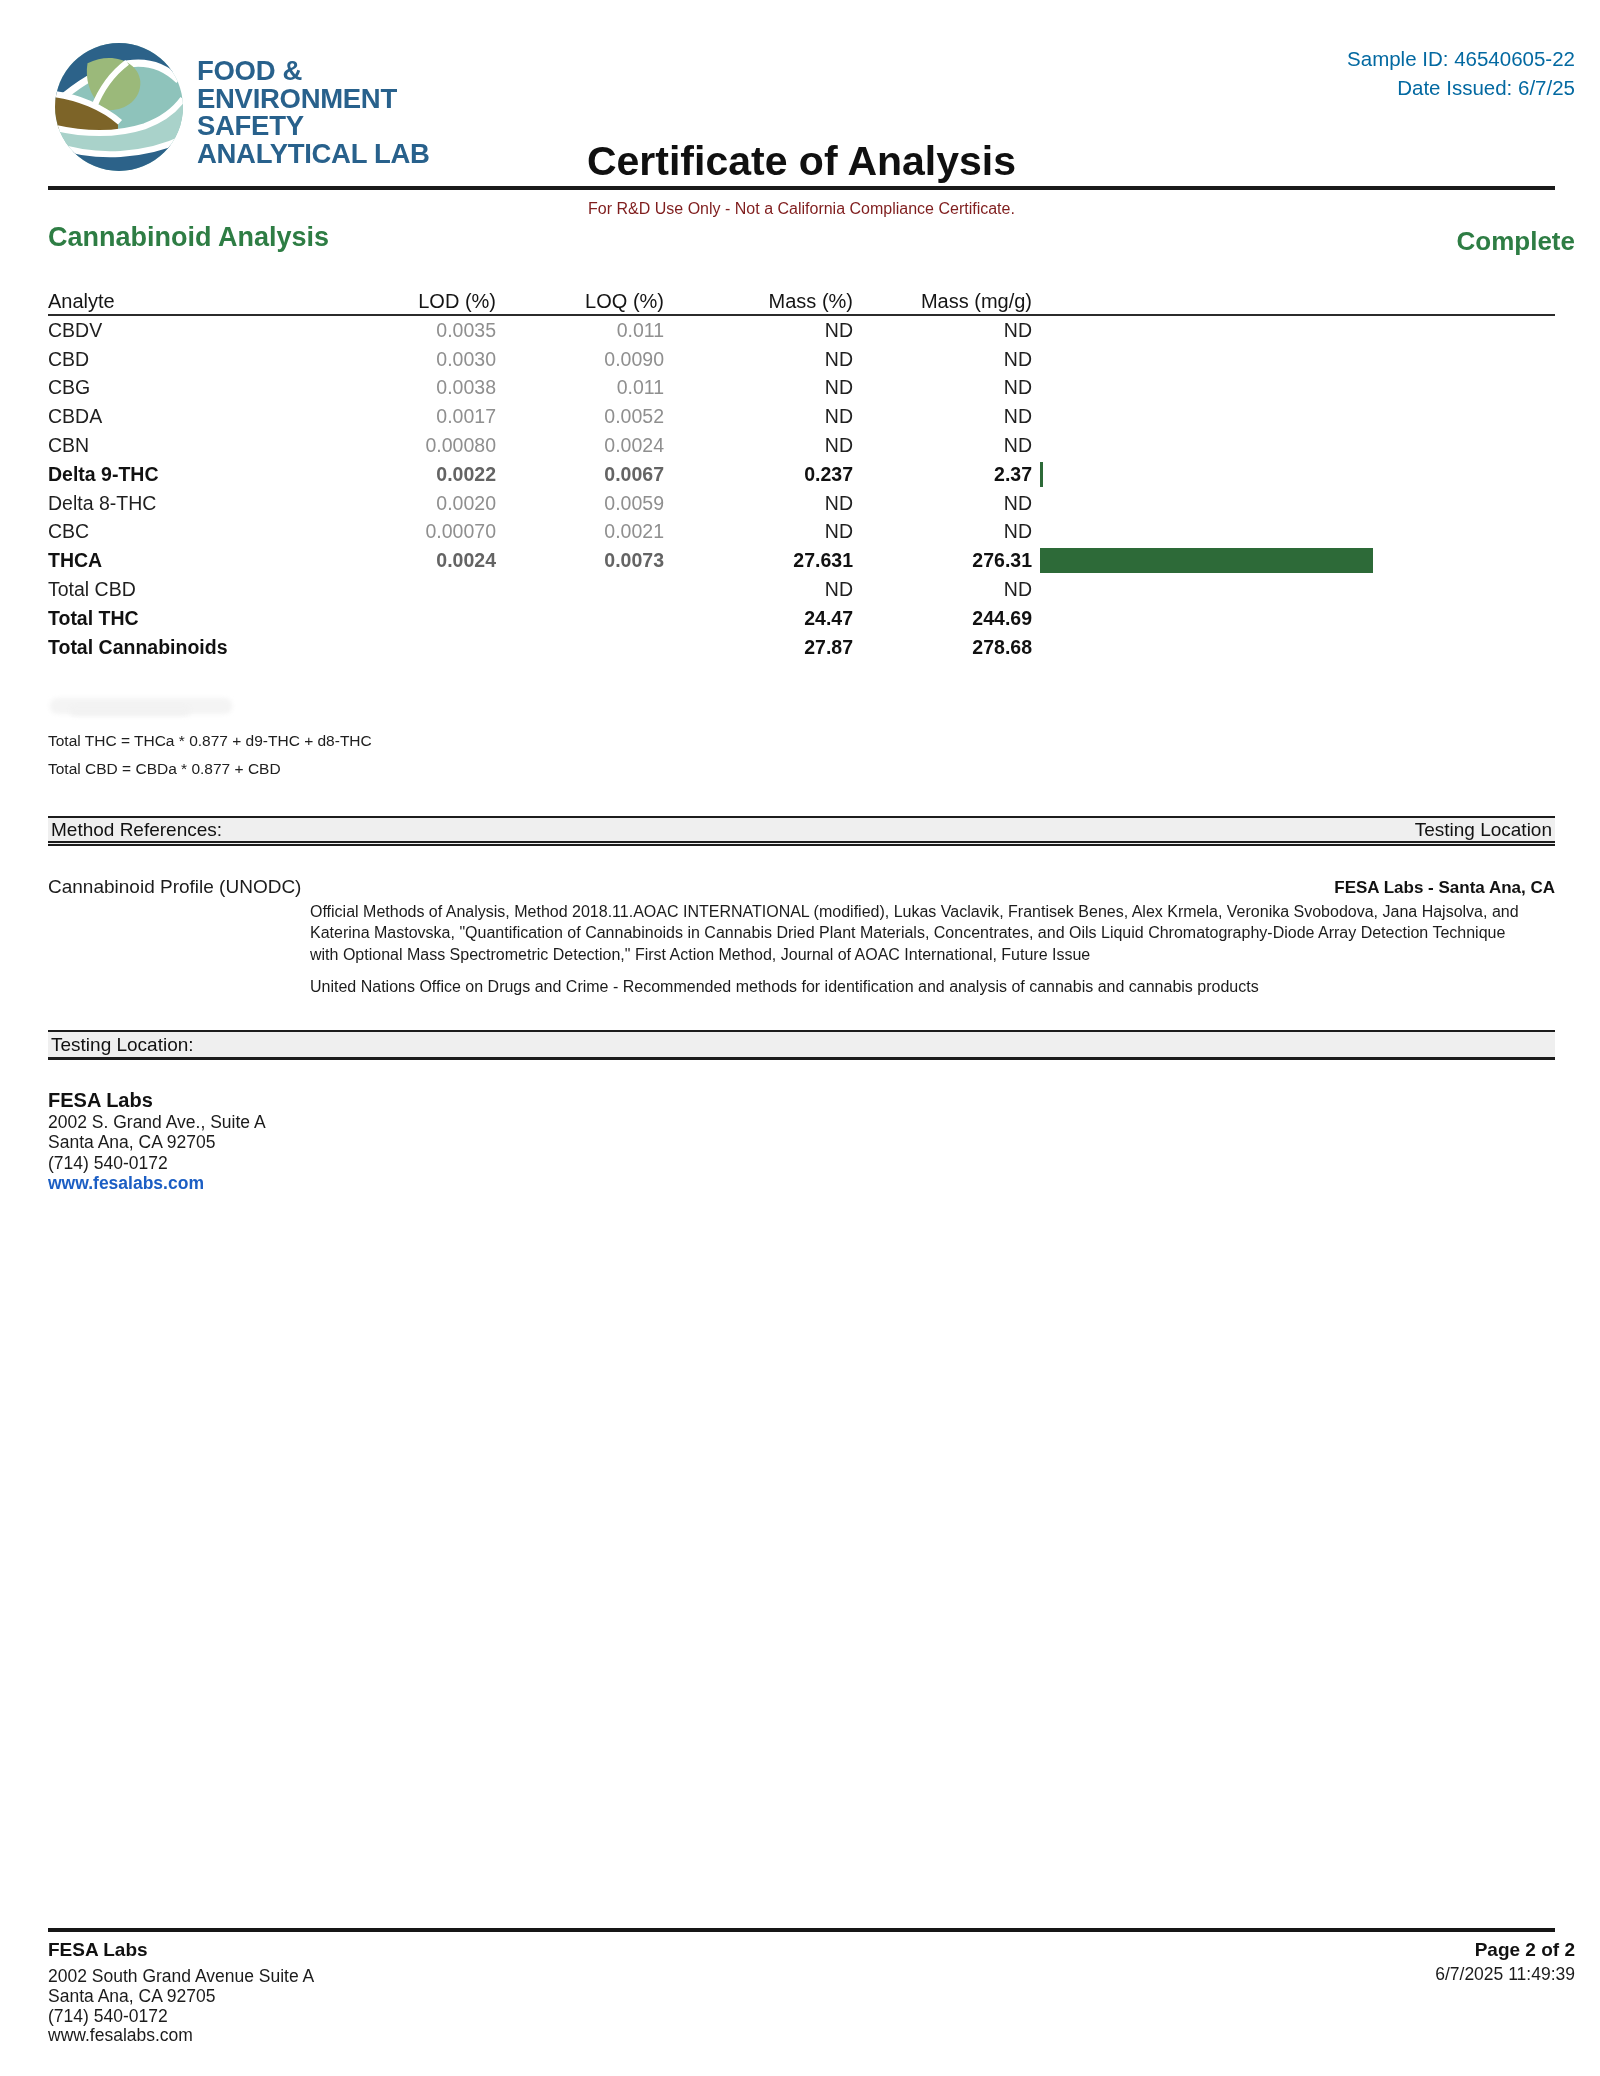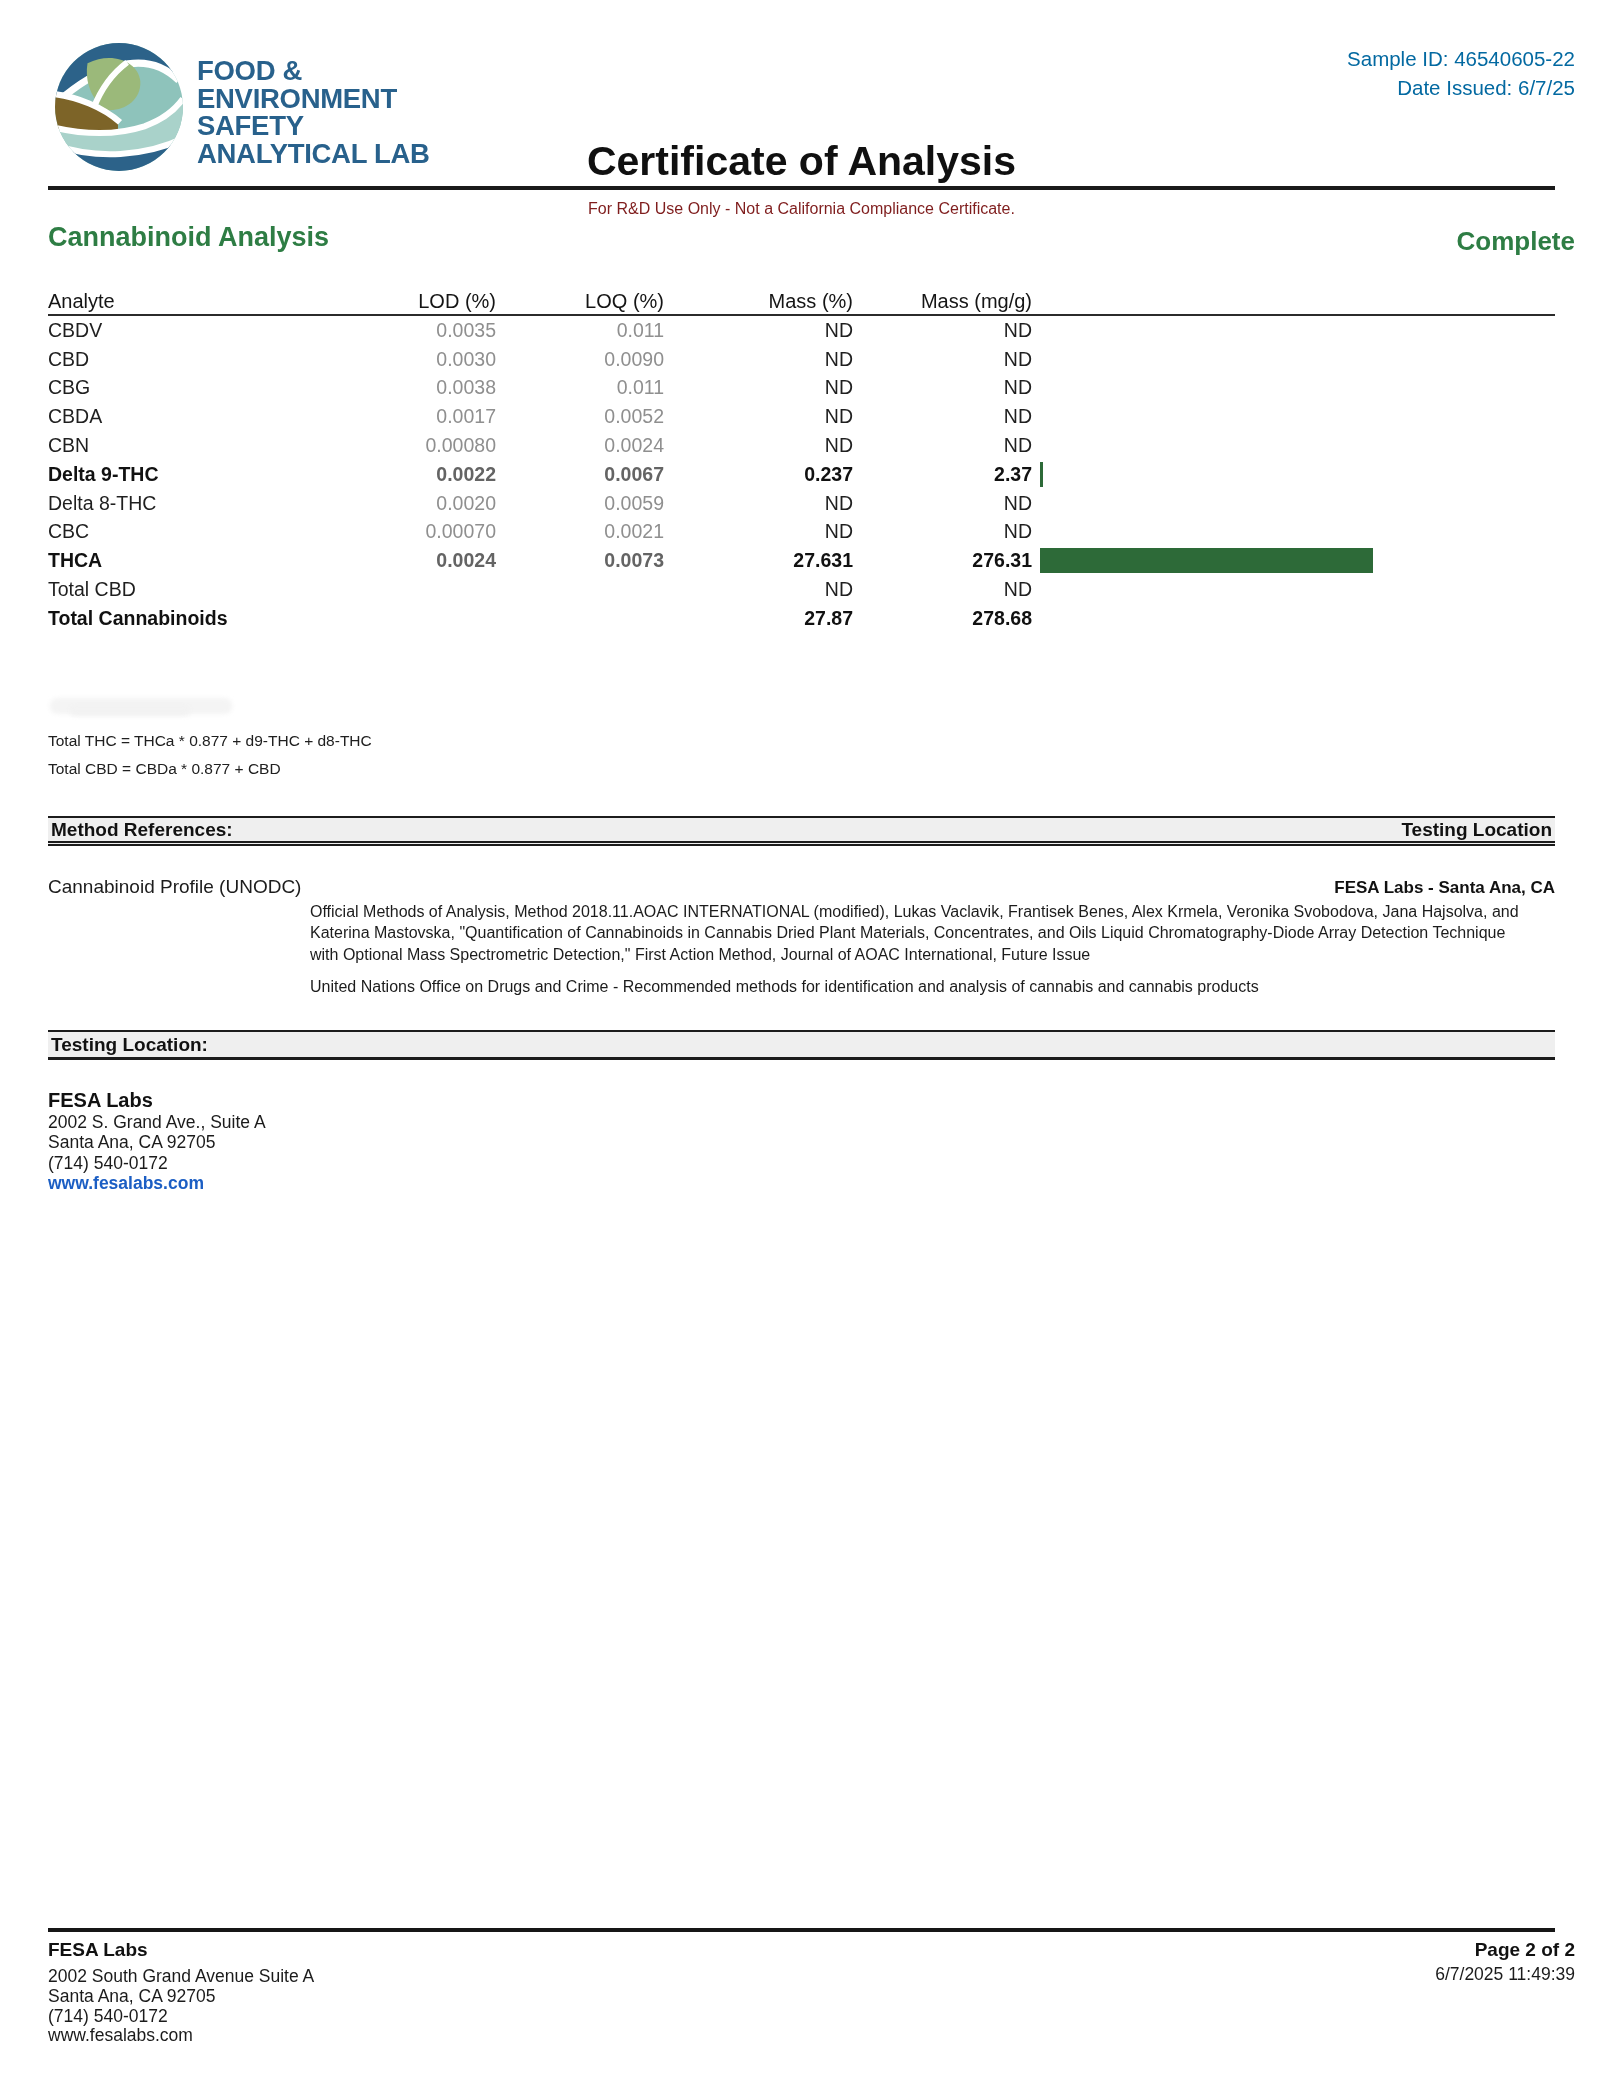--- a/index.html
+++ b/index.html
@@ -49,21 +49,21 @@
   .smudge2{position:absolute;left:70px;top:706px;width:120px;height:10px;
            background:#f2f2f2;border-radius:5px;filter:blur(2px);}
 
   .note{position:absolute;left:48px;font-size:15.5px;color:#202020;}
   .note.n1{top:732px;} .note.n2{top:760px;}
 
   
   .band{position:absolute;left:48px;width:1507px;height:30px;box-sizing:border-box;
         background:#efefef;border-top:2px solid #1c1c1c;
         display:flex;justify-content:space-between;align-items:center;
-        padding:0 3px;font-size:19px;font-weight:bold;color:#111;}
+        padding:0 3px;font-size:19px;font-weight:normal;color:#111;}
   .band.method{top:816px;border-bottom:5px double #1c1c1c;}
   .band.testing{top:1030px;border-bottom:3px solid #1c1c1c;}
 
   .method-row{position:absolute;left:48px;top:876px;width:1507px;display:flex;
               justify-content:space-between;align-items:baseline;}
   .method-profile{font-size:19px;color:#1c1c1c;}
   .method-lab{font-size:17px;font-weight:bold;color:#111;}
   .para{position:absolute;left:310px;width:1220px;font-size:16px;line-height:21.3px;color:#1c1c1c;}
   .para.p1{top:901px;} .para.p2{top:976px;}
 
@@ -212,20 +212,28 @@
         </div>
         <div class="tr">
           <div class="td analyte">Total CBD</div>
           <div class="td num dim"></div>
           <div class="td num dim"></div>
           <div class="td num dark">ND</div>
           <div class="td num dark">ND</div>
           <div class="barcell"></div>
         </div>
         <div class="tr bold">
+          <div class="td analyte">Total THC</div>
+          <div class="td num dim"></div>
+          <div class="td num dim"></div>
+          <div class="td num dark">24.47</div>
+          <div class="td num dark">244.69</div>
+          <div class="barcell"></div>
+        </div>
+        <div class="tr bold">
           <div class="td analyte">Total Cannabinoids</div>
           <div class="td num dim"></div>
           <div class="td num dim"></div>
           <div class="td num dark">27.87</div>
           <div class="td num dark">278.68</div>
           <div class="barcell"></div>
         </div>
       </div>
   </div>
 

